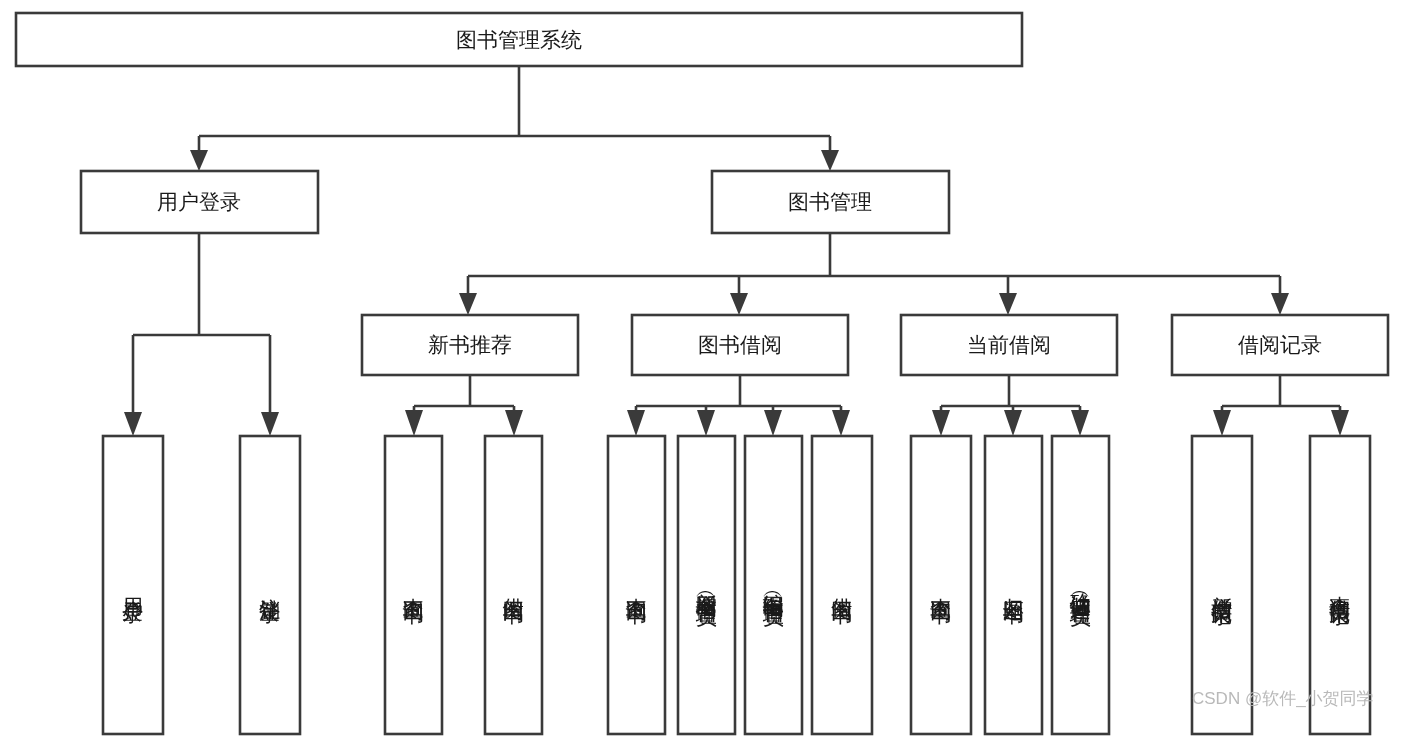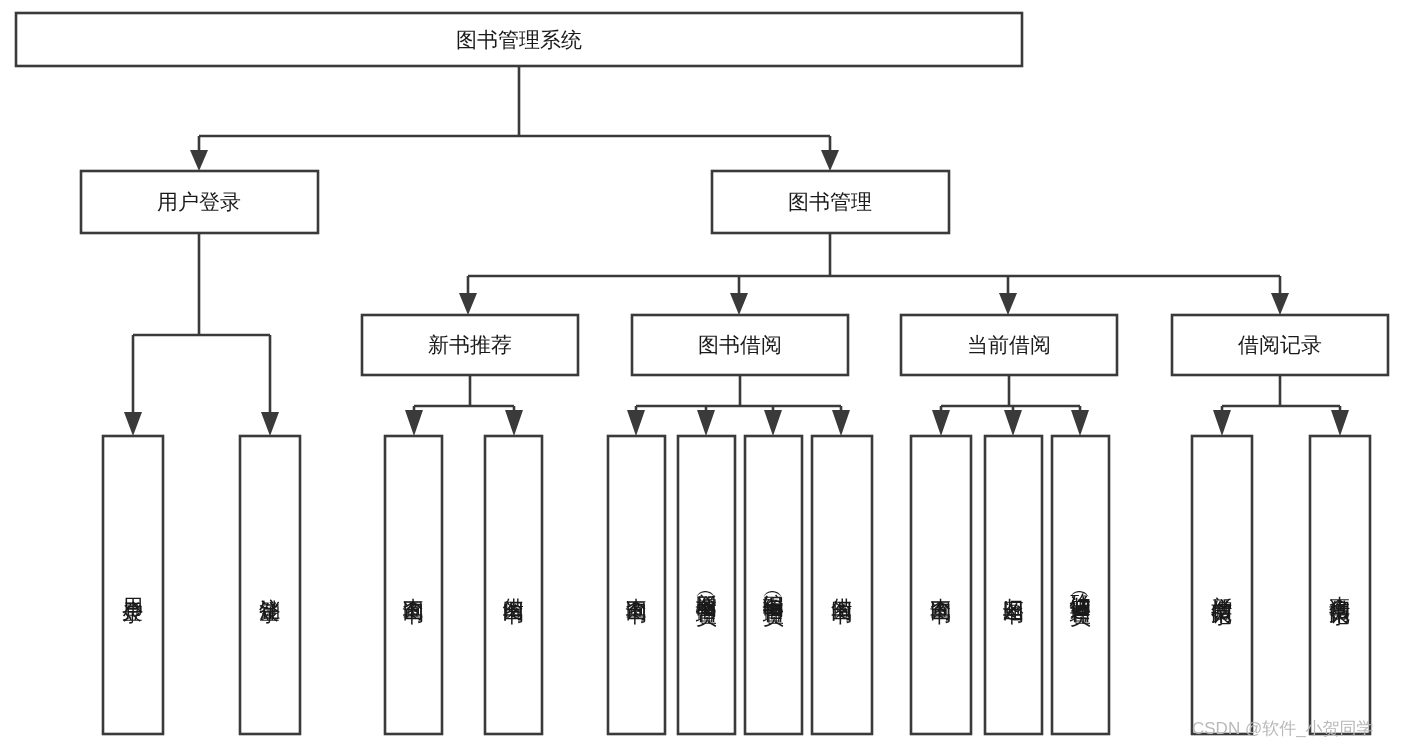--- a/index.html
+++ b/index.html
@@ -202,15 +202,15 @@
       <div class="node-label-v" style="left: 678px; top: 436px; width: 57px; height: 298px;">新增图书（管理员）</div>
       <div class="node-label-v" style="left: 745px; top: 436px; width: 57px; height: 298px;">编辑图书（管理员）</div>
       <div class="node-label-v" style="left: 812px; top: 436px; width: 60px; height: 298px;">借阅图书</div>
       <div class="node-label-v" style="left: 911px; top: 436px; width: 60px; height: 298px;">查询图书</div>
       <div class="node-label-v" style="left: 985px; top: 436px; width: 57px; height: 298px;">归还图书</div>
       <div class="node-label-v" style="left: 1052px; top: 436px; width: 57px; height: 298px;">确认归还（管理员）</div>
       <div class="node-label-v" style="left: 1192px; top: 436px; width: 60px; height: 298px;">新增借阅记录</div>
       <div class="node-label-v" style="left: 1310px; top: 436px; width: 60px; height: 298px;">查询借阅记录</div>
     </div>
 
-  <div class="watermark" style="left: 1192px; top: 717px;">CSDN @软件_小贺同学</div>
+  <div class="watermark" style="left: 1192px; top: 687px;">CSDN @软件_小贺同学</div>
 
 </div>
 
 </body></html>

